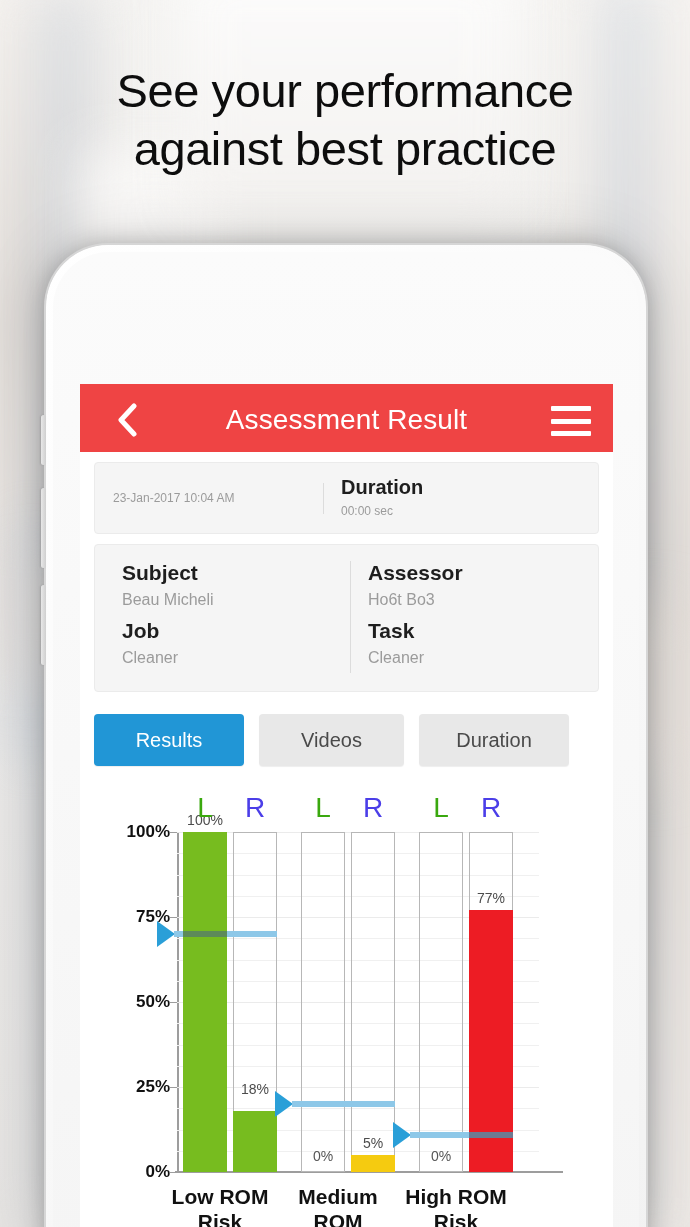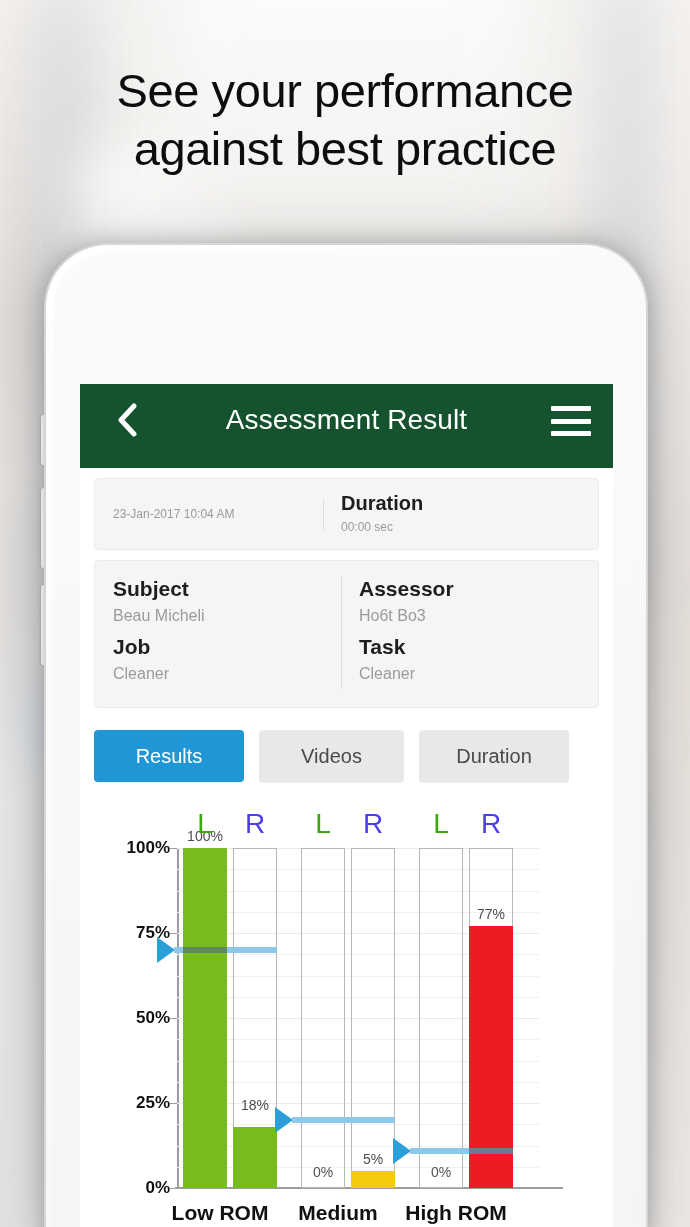--- a/index.html
+++ b/index.html
@@ -67,21 +67,21 @@
              border-radius:5px; background:#3a3a3a; }
 
   
   #screen {
     position:absolute; left:80px; top:384px;
     width:533px; height:843px;
     background:#ffffff; overflow:hidden;
   }
 
   
-  #navbar { height:84px; background:#14532d; position:relative; }
+  #navbar { height:68px; background:#ef4444; position:relative; }
   #back-arrow { position:absolute; left:27px; top:0; height:72px; width:40px;
                 display:flex; align-items:center; justify-content:center; }
   #back-arrow svg { display:block; }
   #nav-title { position:absolute; left:0; right:0; top:0; height:72px;
                display:flex; align-items:center; justify-content:center;
                color:#fff; font-size:28px; font-weight:400; letter-spacing:.1px; }
   #menu-btn { position:absolute; right:22px; top:22px; width:40px; height:30px;
               display:flex; flex-direction:column; justify-content:space-between; }
   #menu-btn i { display:block; height:5px; background:#fff; border-radius:1px; }
 
@@ -92,21 +92,21 @@
   #card-meta .col { padding:0 0 0 18px; position:relative; }
   #card-meta .col + .col::before { content:""; position:absolute; left:0; top:8px;
           bottom:8px; width:1px; background:#dcdcdc; }
   .c1 { width:228px; } .c2 { width:132px; } .c3 { flex:1; }
   .lbl { font-size:20px; font-weight:bold; color:#1e1e1e; line-height:25px; }
   .val { font-size:12px; color:#9b9b9b; line-height:22px; }
   .val.dark { color:#555; }
   #result-row { display:flex; align-items:center; gap:8px; }
   #risk-dot { width:17px; height:17px; border-radius:50%; background:#e8212c; flex:none; }
 
-  #card-detail { display:flex; padding:14px 0 16px 0; }
+  #card-detail { display:flex; padding:14px 0 16px 9px; }
   #card-detail .col { padding-left:18px; position:relative; }
   #card-detail .col + .col::before { content:""; position:absolute; left:0; top:2px;
           bottom:2px; width:1px; background:#dcdcdc; }
   .d1 { width:246px; } .d2 { flex:1; }
   .d-lbl { font-size:21px; font-weight:bold; color:#1e1e1e; line-height:28px; }
   .d-val { font-size:16px; color:#9b9b9b; line-height:25px; margin-bottom:5px; }
 
   
   #tabs { display:flex; margin:22px 14px 0 14px; gap:15px; }
   .tab { height:52px; border-radius:4px; display:flex; align-items:center;

